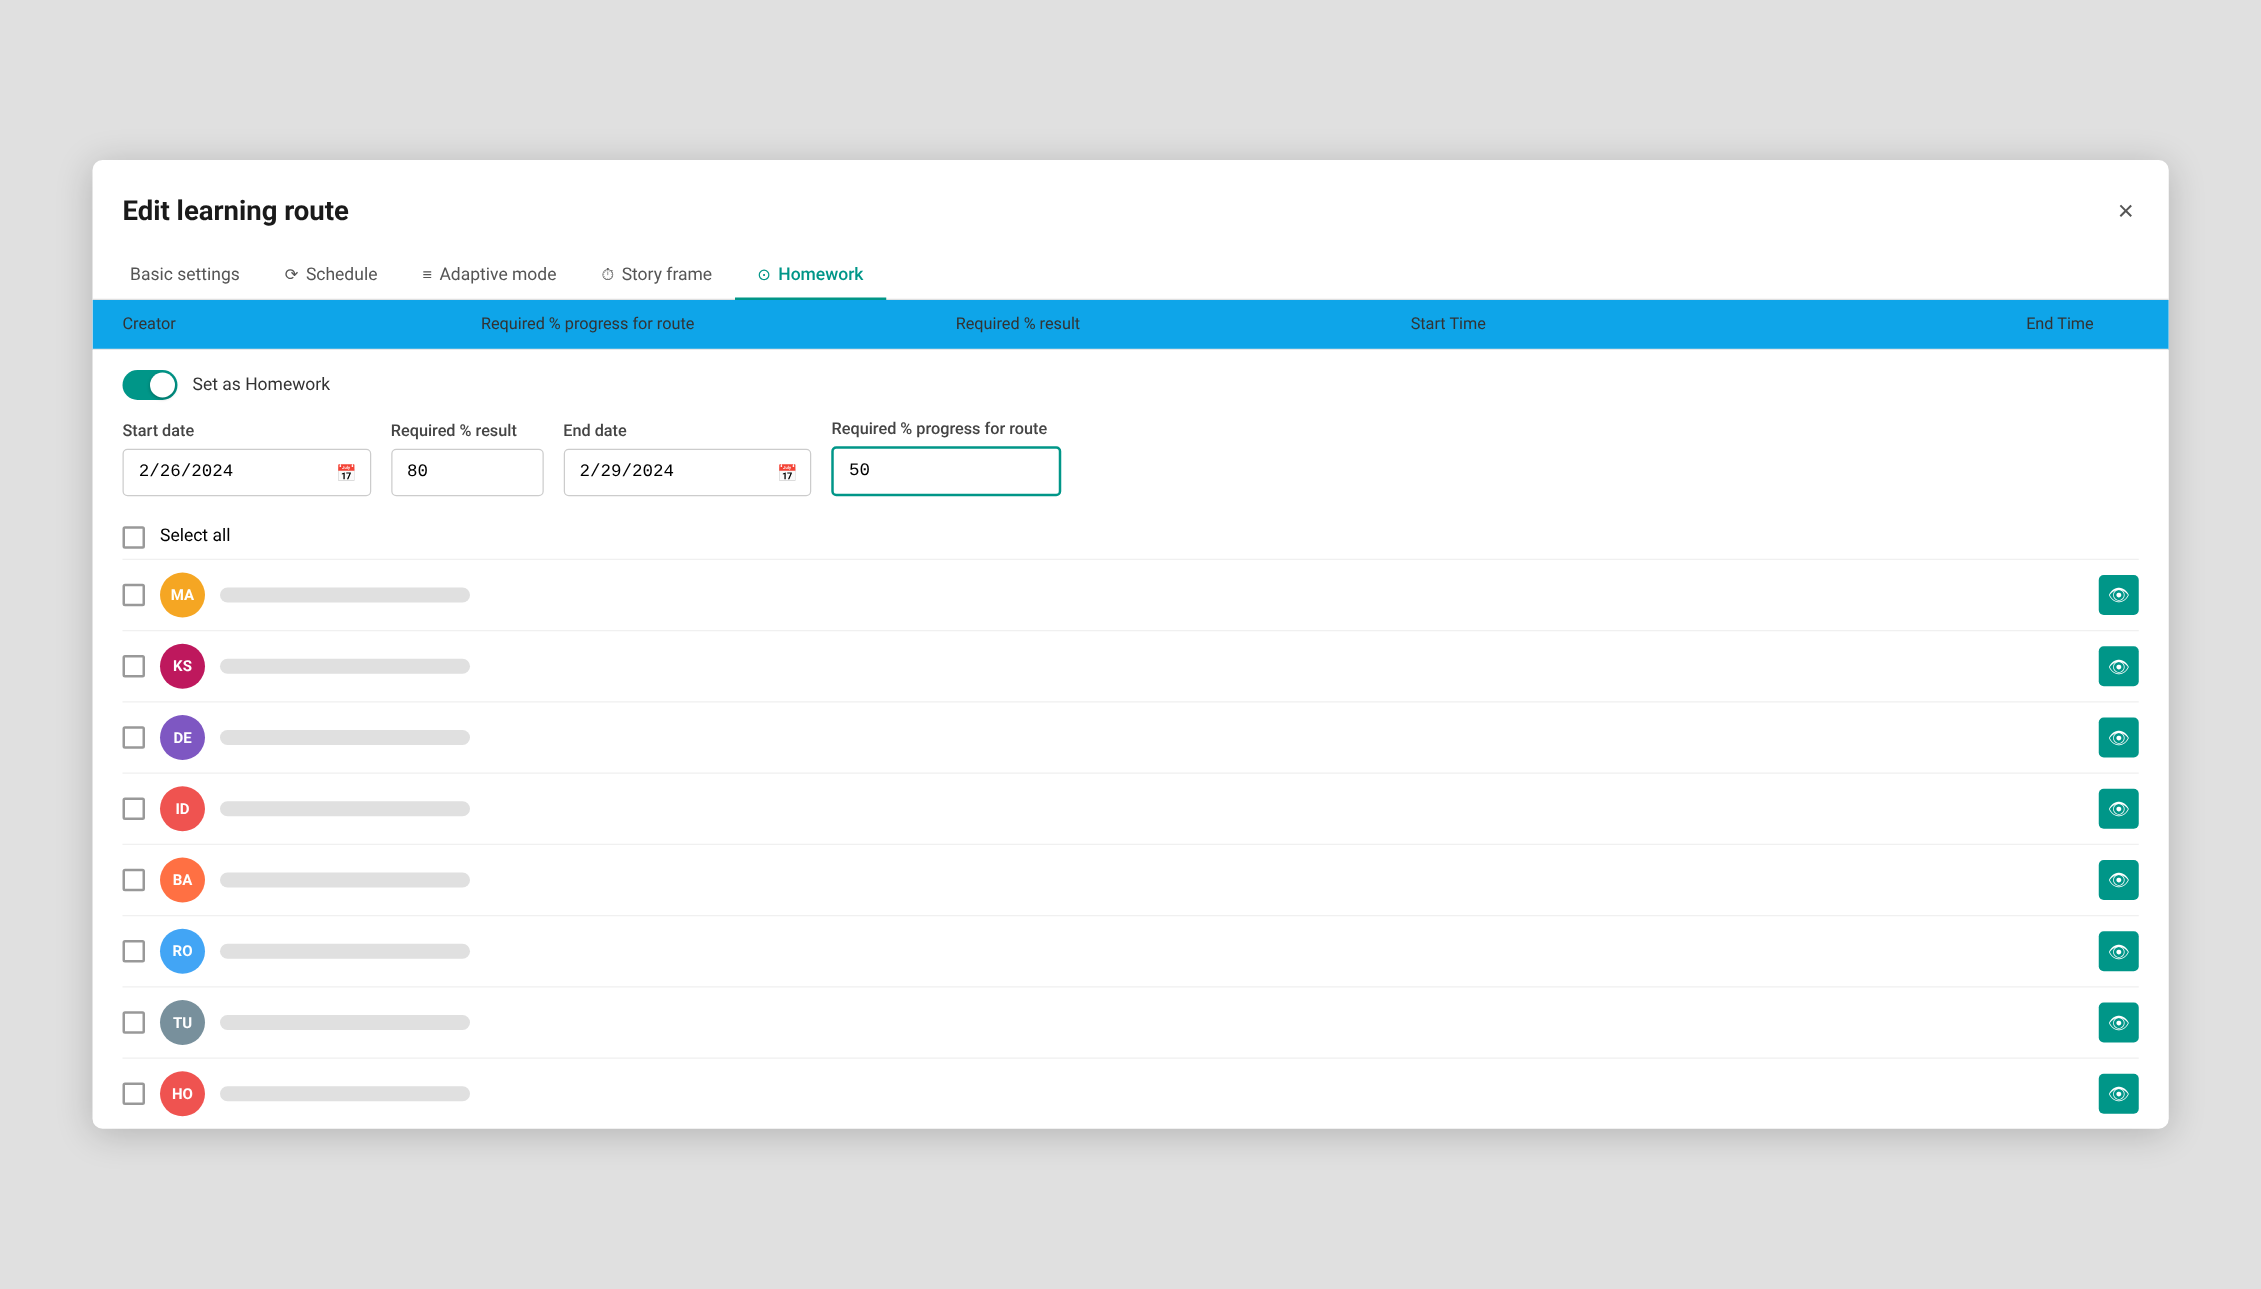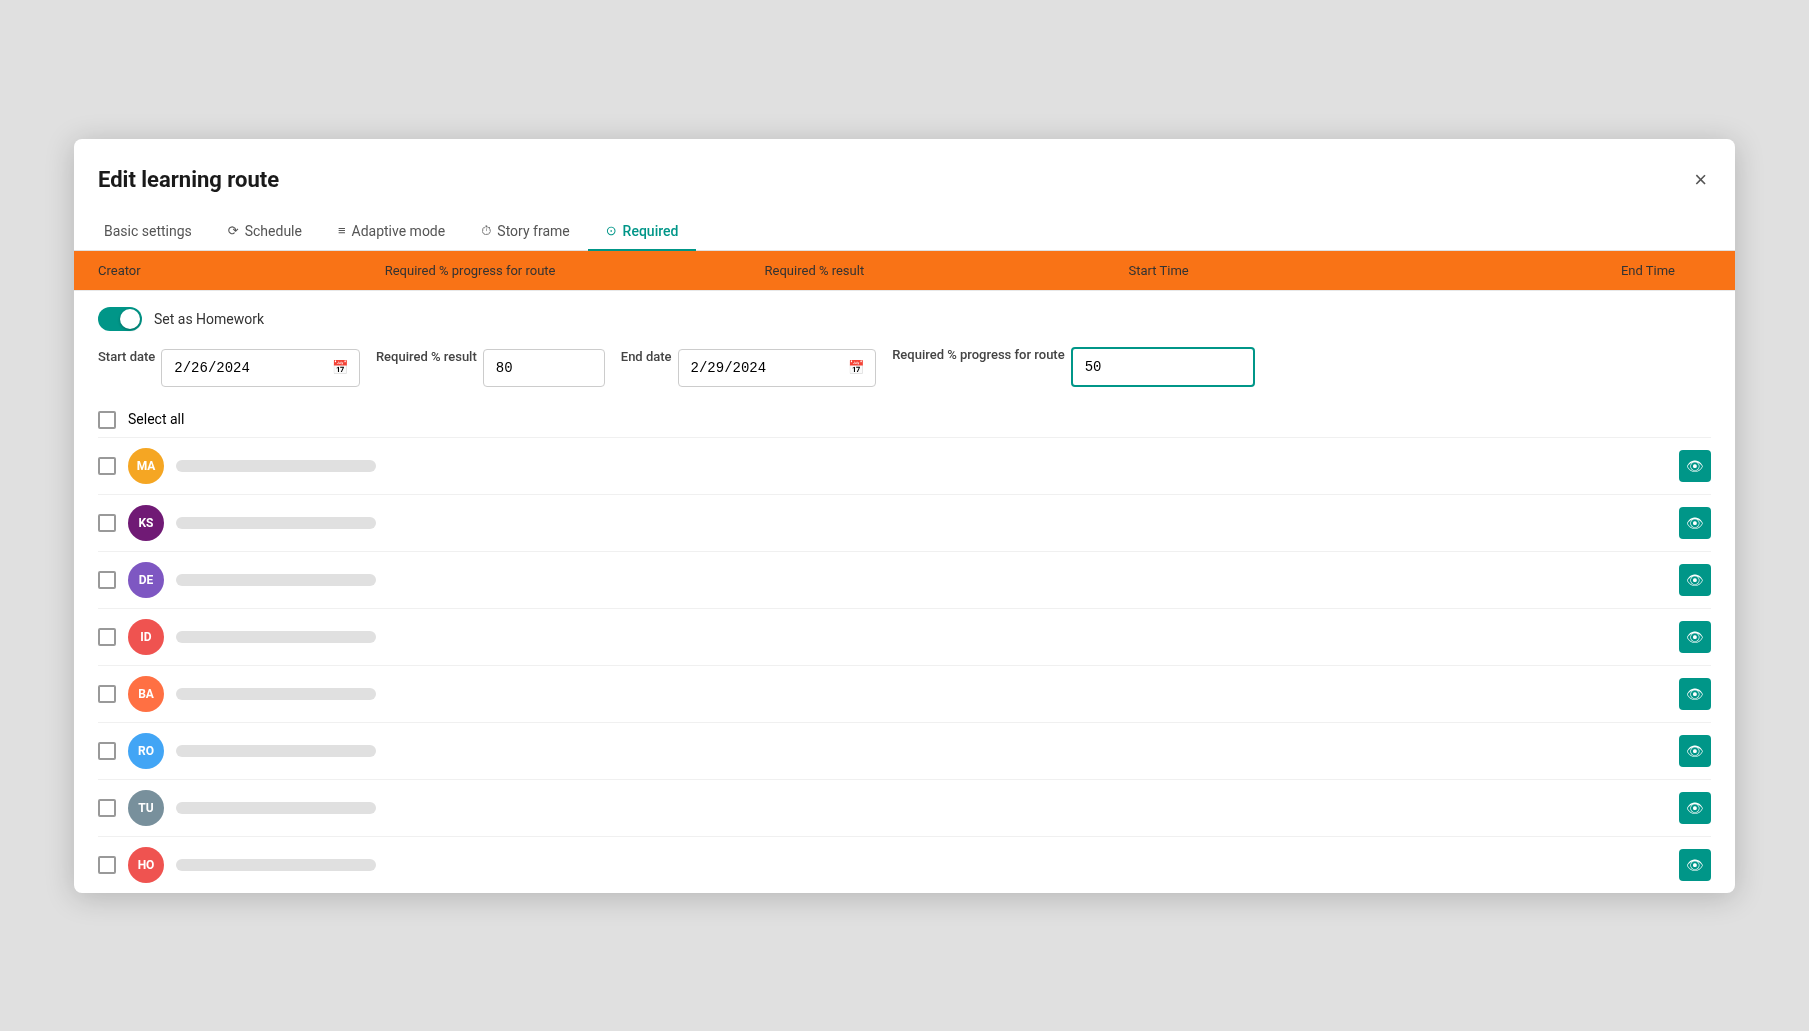--- a/index.html
+++ b/index.html
@@ -67,21 +67,21 @@
       font-weight: 500;
     }
     .tab-icon {
       font-size: 13px;
     }
     .table-header-row {
       display: flex;
       align-items: center;
       padding: 12px 24px;
       border-bottom: 1px solid #e8e8e8;
-      background: #f97316;
+      background: #0ea5e9;
     }
     .col-creator { flex: 0 0 200px; color: #333; font-size: 13px; }
     .col-progress { flex: 1; text-align: center; color: #333; font-size: 13px; }
     .col-result { flex: 1; text-align: center; color: #333; font-size: 13px; }
     .col-start { flex: 1; text-align: center; color: #333; font-size: 13px; }
     .col-end { flex: 1; text-align: right; color: #333; font-size: 13px; padding-right: 20px; }
     .scrollbar-space { flex: 0 0 16px; }
     .content-area {
       flex: 1;
       overflow-y: auto;
@@ -121,20 +121,21 @@
       font-size: 14px;
     }
     .form-row {
       display: flex;
       align-items: flex-end;
       gap: 16px;
       padding: 8px 24px 16px 24px;
     }
     .form-field {
       display: flex;
+      flex-direction: column;
       gap: 6px;
     }
     .form-label {
       font-size: 13px;
       color: #444;
       font-weight: 500;
     }
     .form-input-wrapper {
       display: flex;
       align-items: center;
@@ -265,21 +266,21 @@
     <div class="tab">
       <span class="tab-icon">≡</span>
       <span>Adaptive mode</span>
     </div>
     <div class="tab">
       <span class="tab-icon">⏱</span>
       <span>Story frame</span>
     </div>
     <div class="tab active">
       <span class="tab-icon">⊙</span>
-      <span>Required</span>
+      <span>Homework</span>
     </div>
   </div>
 
   <div class="table-header-row">
     <div class="col-creator">Creator</div>
     <div class="col-progress">Required % progress for route</div>
     <div class="col-result">Required % result</div>
     <div class="col-start">Start Time</div>
     <div class="col-end">End Time</div>
     <div class="scrollbar-space"></div>
@@ -334,21 +335,21 @@
     <div class="user-row">
       <div class="checkbox"></div>
       <div class="user-avatar" style="background:#f5a623">MA</div>
       <div class="user-name-blur" style="width:120px"></div>
       <div class="user-row-right">
         <button class="eye-btn">👁</button>
       </div>
     </div>
         <div class="user-row">
       <div class="checkbox"></div>
-      <div class="user-avatar" style="background:#701a75">KS</div>
+      <div class="user-avatar" style="background:#be185d">KS</div>
       <div class="user-name-blur" style="width:90px"></div>
       <div class="user-row-right">
         <button class="eye-btn">👁</button>
       </div>
     </div>
         <div class="user-row">
       <div class="checkbox"></div>
       <div class="user-avatar" style="background:#7e57c2">DE</div>
       <div class="user-name-blur" style="width:160px"></div>
       <div class="user-row-right">

